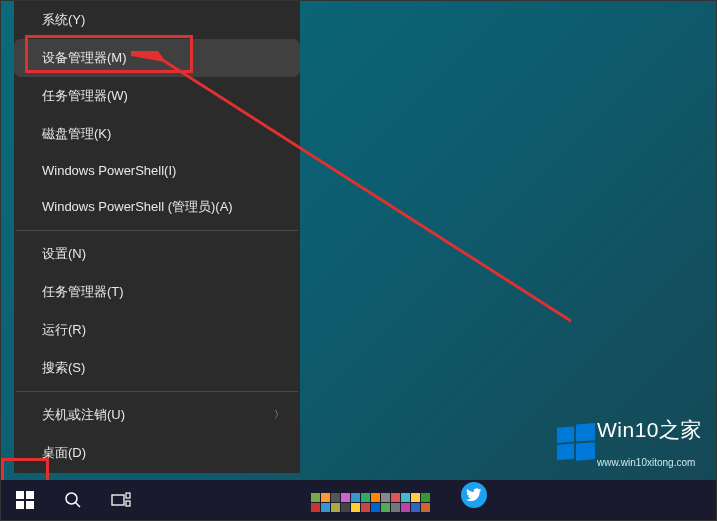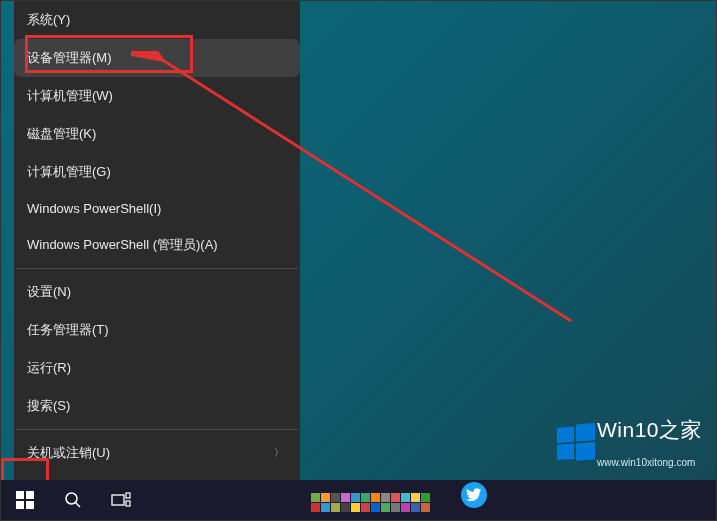--- a/index.html
+++ b/index.html
@@ -16,21 +16,21 @@
       position: absolute;
       left: 13px;
       top: 0;
       width: 286px;
       background: #2b2b2b;
       color: #fff;
       font-size: 13px;
       padding-bottom: 1px;
     }
     .menu-item {
-      padding: 10px 16px 10px 13px;
+      padding: 10px 16px 10px 28px;
       cursor: pointer;
       display: flex;
       align-items: center;
       color: #e8e8e8;
     }
     .menu-item.highlighted { background: #404040; border-radius: 7px; }
     .menu-separator {
       height: 1px;
       background: #4a4a4a;
       margin: 4px 2px;
@@ -135,27 +135,24 @@
 <body>
 
 <div class="context-menu">
   <div class="menu-item">
       <span>系统(Y)</span>
     </div>
   <div class="menu-item highlighted">
       <span>设备管理器(M)</span>
     </div>
   <div class="menu-item">
-      <span>计算机管理(W)</span>
+      <span>任务管理器(W)</span>
     </div>
   <div class="menu-item">
       <span>磁盘管理(K)</span>
-    </div>
-  <div class="menu-item">
-      <span>计算机管理(G)</span>
     </div>
   <div class="menu-item">
       <span>Windows PowerShell(I)</span>
     </div>
   <div class="menu-item">
       <span>Windows PowerShell (管理员)(A)</span>
     </div>
   <div class="menu-separator"></div>
   <div class="menu-item">
       <span>设置(N)</span>

